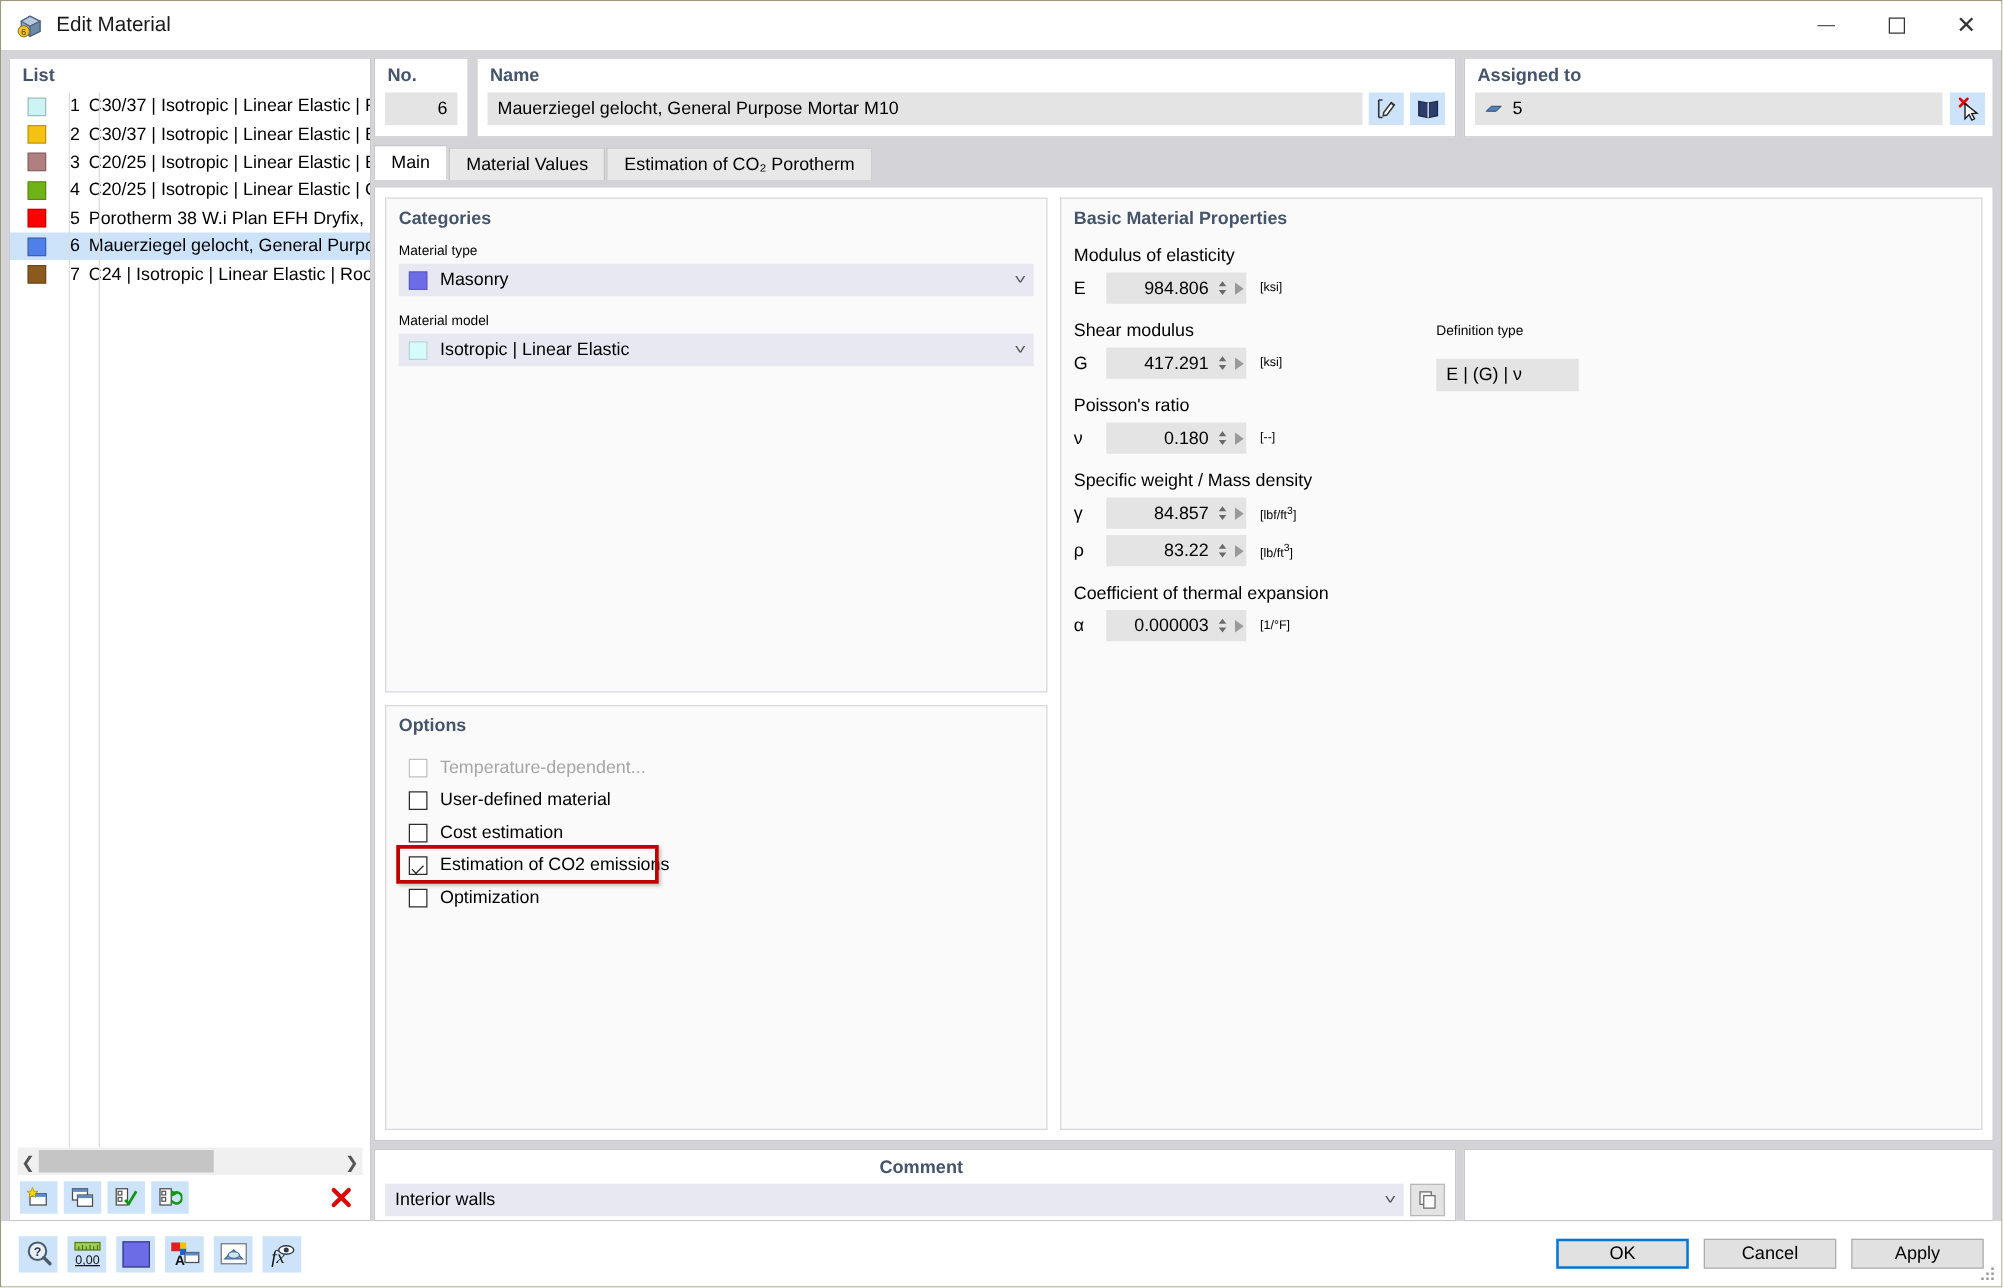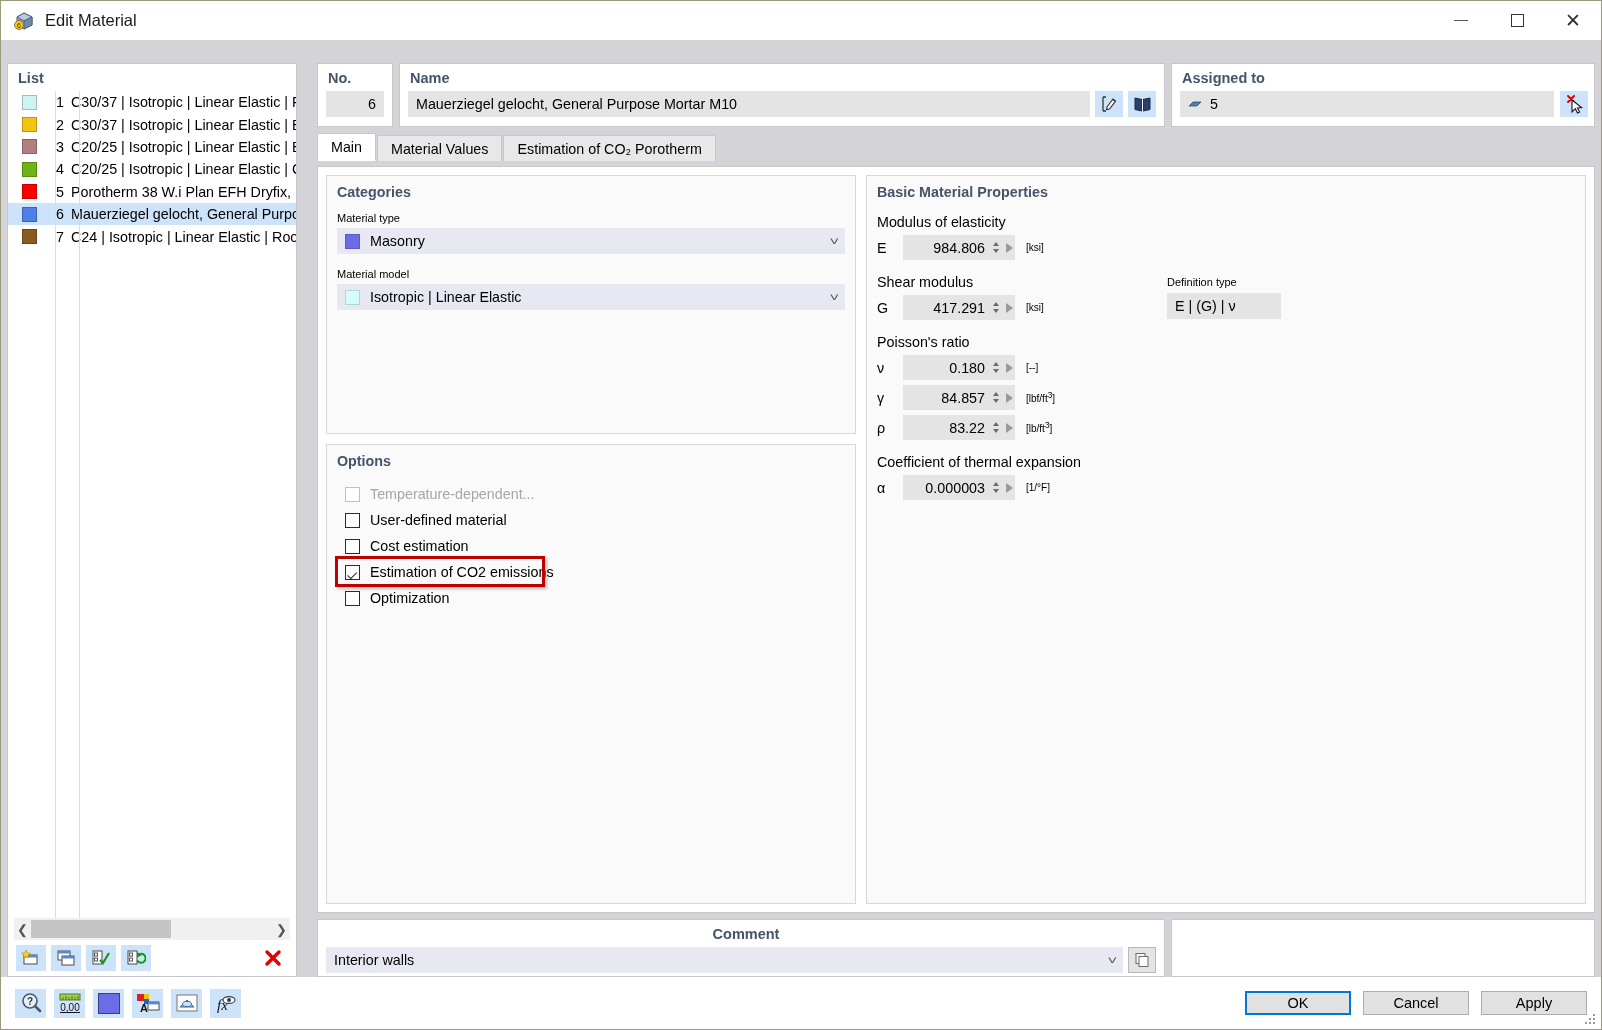--- a/index.html
+++ b/index.html
@@ -43,23 +43,23 @@
     color: #333; font-size: 16px;
   }
   .glyph-min { display:block; width:14px; height:1px; background:#555; }
   .glyph-max { display:block; width:13px; height:13px; border:1.4px solid #333; }
   .glyph-close { font-size: 19px; line-height: 1; font-weight: 300; }
 
   
   .body-area {
     flex: 1;
     background: #d3d3d8;
-    padding: 23px 6px 0 6px;
+    padding: 6px 6px 0 6px;
     display: flex;
-    gap: 20px;
+    gap: 2px;
     overflow: hidden;
   }
 
   
   .list-panel {
     width: 290px; min-width: 290px;
     background: #ffffff;
     border: 1px solid #c8c8cc;
     display: flex; flex-direction: column;
   }
@@ -297,21 +297,21 @@
   .deftype-col {
     position: absolute;
     left: 300px; top: 100px;
   }
   .deffield {
     background: #e4e4e4;
     height: 26px; width: 114px;
     display: flex; align-items: center;
     padding: 0 8px;
     font-size: 14.3px;
-    margin-top: 5px;
+    margin-top: 16px;
   }
 
   
   .comment-row { display: flex; gap: 6px; height: 58px; min-height: 58px; }
   .comment-box { flex: 1; min-width: 0; text-align: center; }
   .comment-right { width: 424px; min-width: 424px; }
   .comment-inner { display: flex; align-items: center; padding: 0 8px; gap: 5px; }
   .comment-combo {
     flex: 1; min-width: 0;
     background: #e8e8f2;
@@ -530,21 +530,21 @@
 
       <div class="tabs-wrap">
         <div class="tab active">Main</div>
         <div class="tab">Material Values</div>
         <div class="tab">Estimation of CO₂ Porotherm</div>
       </div>
 
       <div class="tab-content">
         <div class="col-left">
 
-          <div class="group" style="height:259px">
+          <div class="group" style="height:396px">
             <div class="group-title">Categories</div>
             <div class="flabel">Material type</div>
             <div class="combo">
               <span class="cswatch" style="background:#6c6ce6"></span>
               <span>Masonry</span>
               <span class="chev">˅</span>
             </div>
             <div class="flabel">Material model</div>
             <div class="combo">
               <span class="cswatch" style="background:#d5fbfb"></span>
@@ -619,20 +619,21 @@
                 <span class="spinval">0.180</span>
                 <span class="spinups">
                     <i class="tri-up"></i>
                     <i class="tri-dn"></i>
                   </span>
                 <span class="tri-rt"></span>
               </span>
               <span class="punit">[--]</span>
             </div>
 
+            <div class="prop-label">Specific weight / Mass density</div>
             <div class="prow">
               <span class="psym">γ</span>
               <span class="spinfield">
                 <span class="spinval">84.857</span>
                 <span class="spinups">
                     <i class="tri-up"></i>
                     <i class="tri-dn"></i>
                   </span>
                 <span class="tri-rt"></span>
               </span>

